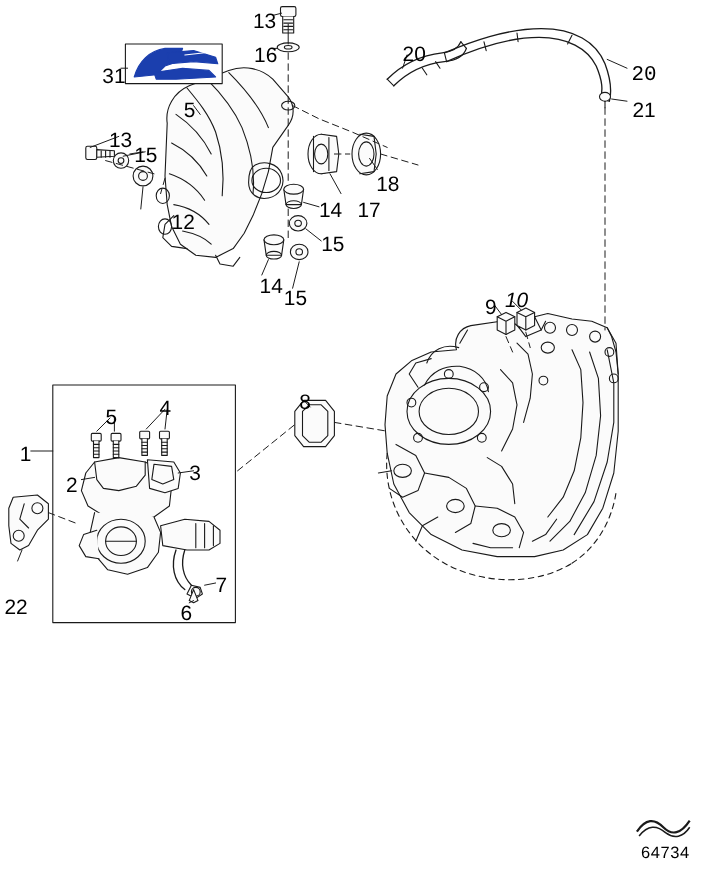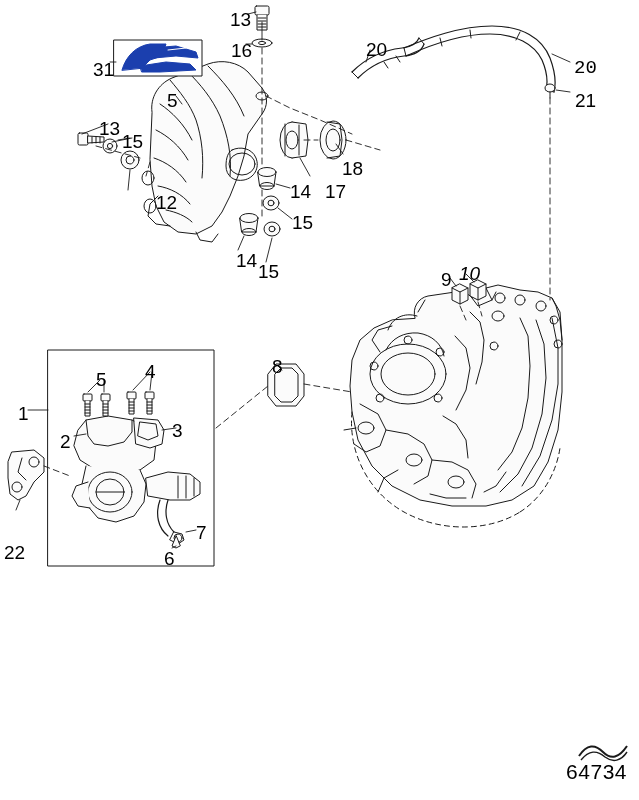--- a/index.html
+++ b/index.html
@@ -32,21 +32,21 @@
     font-size: 19px;
     font-family: "Liberation Sans", sans-serif;
     color: #000;
     line-height: 1;
     white-space: nowrap;
   }
   .partnum {
     position: absolute;
     right: 12px;
     bottom: 16px;
-    font-size: 21px;
+    font-size: 15px;
     letter-spacing: 0.5px;
     font-family: "Liberation Sans", sans-serif;
   }
   .brandmark {
     position: absolute;
     right: 10px;
     bottom: 38px;
     width: 52px;
     height: 22px;
   }

